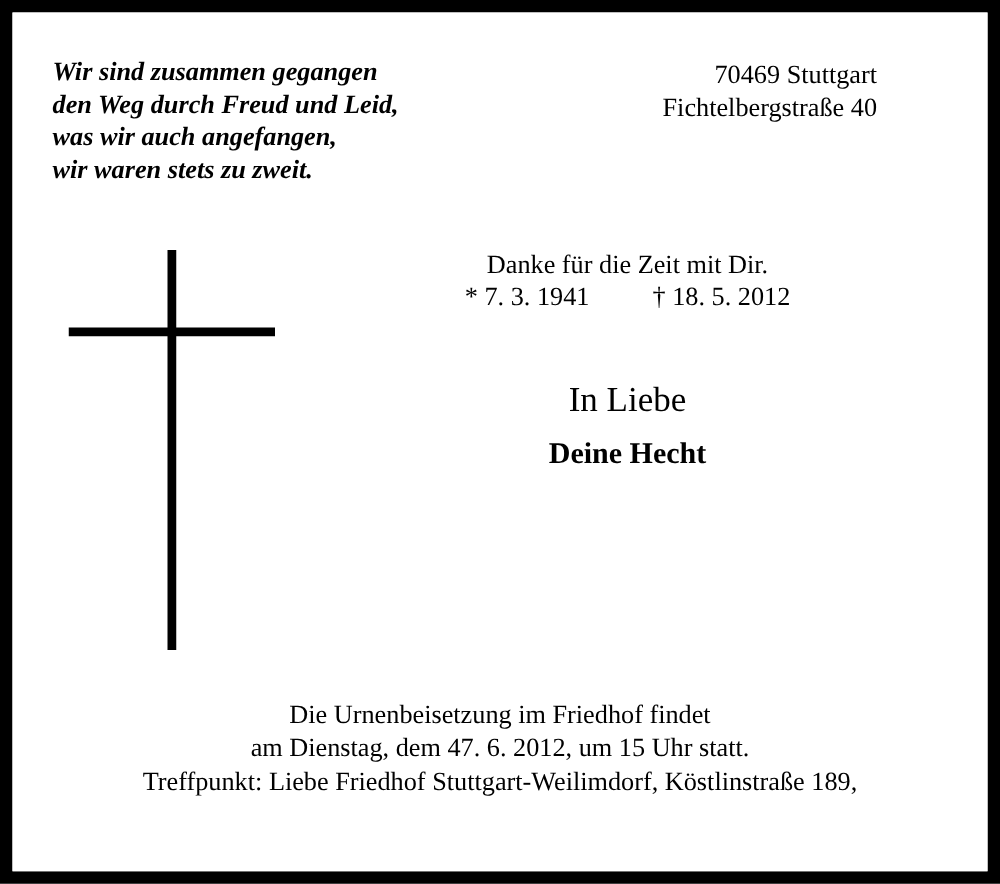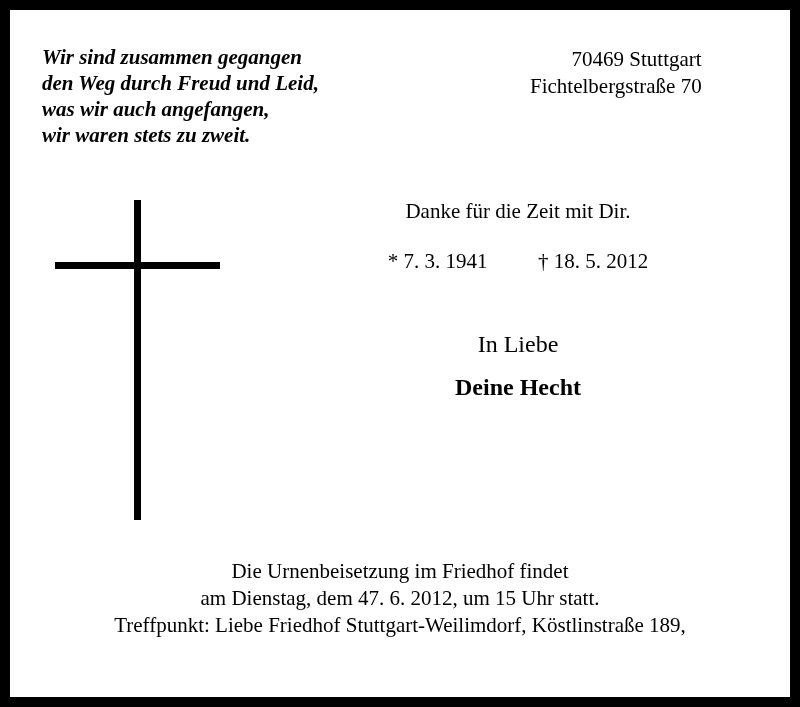--- a/index.html
+++ b/index.html
@@ -80,49 +80,49 @@
     left: 5px;
     top: 62px;
     width: 165px;
     height: 7px;
     background: #000000;
   }
 
   
   .main-col {
     position: absolute;
-    left: 248px;
+    left: 232px;
     top: 188px;
     width: 520px;
     text-align: center;
   }
   .thanks {
     font-size: 21px;
     line-height: 26px;
   }
   .name {
     margin-top: 62px;
     font-size: 42px;
     line-height: 46px;
     letter-spacing: 0.5px;
     white-space: nowrap;
   }
   .dates {
-    margin-top: 24px;
+    margin-top: 0;
     font-size: 21px;
     line-height: 26px;
     white-space: nowrap;
   }
   .dates .sep {
     display: inline-block;
     width: 40px;
   }
   .in-love {
     margin-top: 58px;
-    font-size: 24px;
+    font-size: 28px;
     line-height: 25px;
   }
   .signature {
     margin-top: 16px;
     font-size: 24px;
     font-weight: bold;
     line-height: 28px;
   }
 
   
@@ -145,21 +145,21 @@
 <div class="obituary">
   <div class="inner">
 
     <div class="poem">Wir sind zusammen gegangen
 den Weg durch Freud und Leid,
 was wir auch angefangen,
 wir waren stets zu zweit.</div>
 
     <div class="address">
       <div>70469 Stuttgart</div>
-      <div>Fichtelbergstraße 70</div>
+      <div>Fichtelbergstraße 40</div>
     </div>
 
     <div class="cross">
       <div class="vertical"></div>
       <div class="horizontal"></div>
     </div>
 
     <div class="main-col">
       <div class="thanks">Danke für die Zeit mit Dir.</div>
       <div class="dates">

